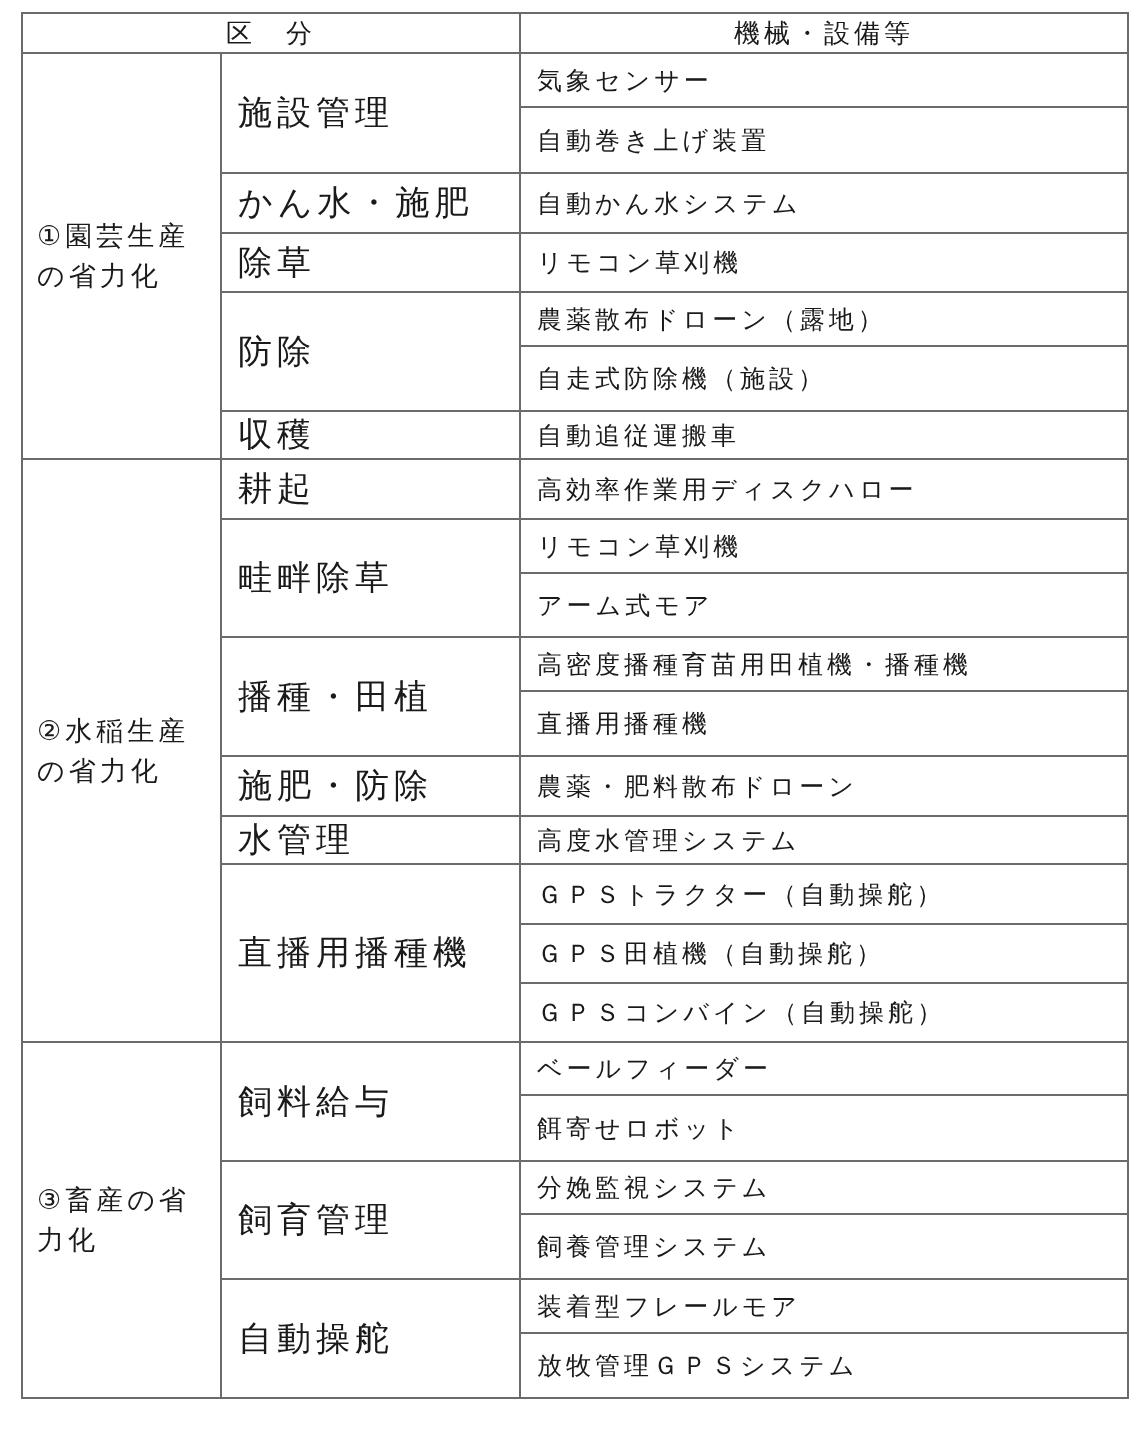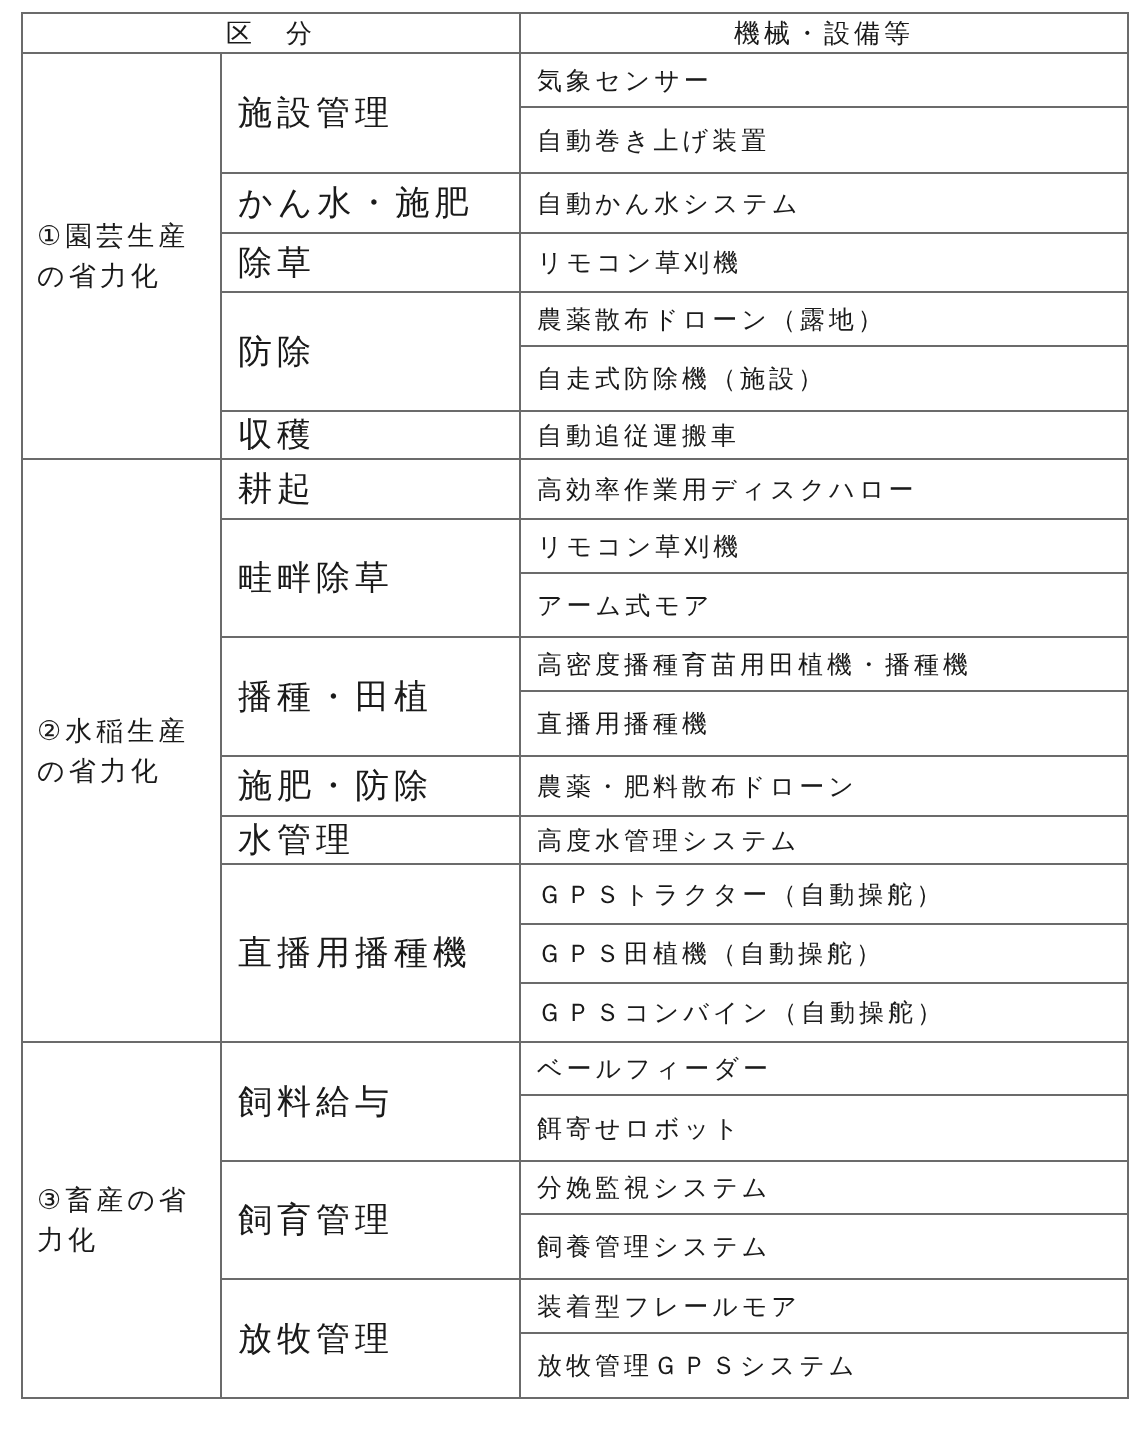--- a/index.html
+++ b/index.html
@@ -101,20 +101,20 @@
         <td class="item">餌寄せロボット</td>
       </tr>
       <tr style="height: 53px;">
         <td class="sub" rowspan="2">飼育管理</td>
         <td class="item">分娩監視システム</td>
       </tr>
       <tr style="height: 65px;">
         <td class="item">飼養管理システム</td>
       </tr>
       <tr style="height: 54px;">
-        <td class="sub" rowspan="2">放牧管理</td>
+        <td class="sub" rowspan="2">自動操舵</td>
         <td class="item">装着型フレールモア</td>
       </tr>
       <tr style="height: 65px;">
         <td class="item">放牧管理ＧＰＳシステム</td>
       </tr>
     </tbody>
 </table>
 
 </body></html>

